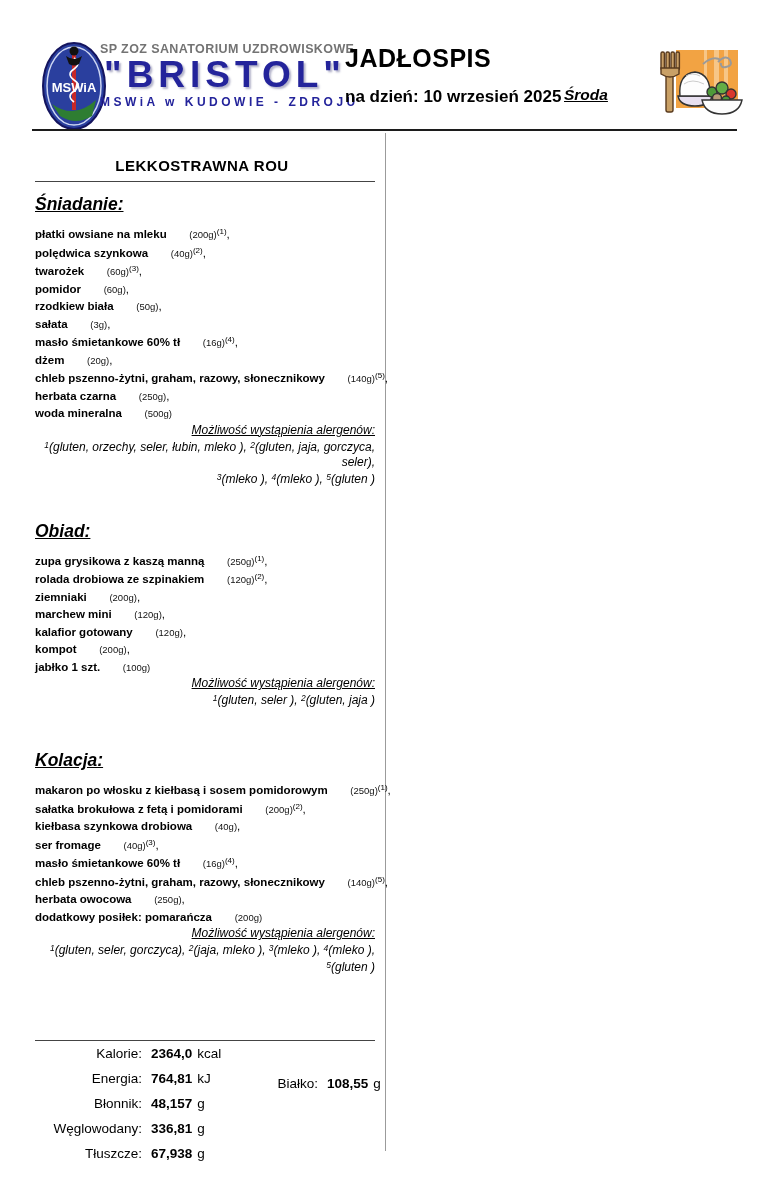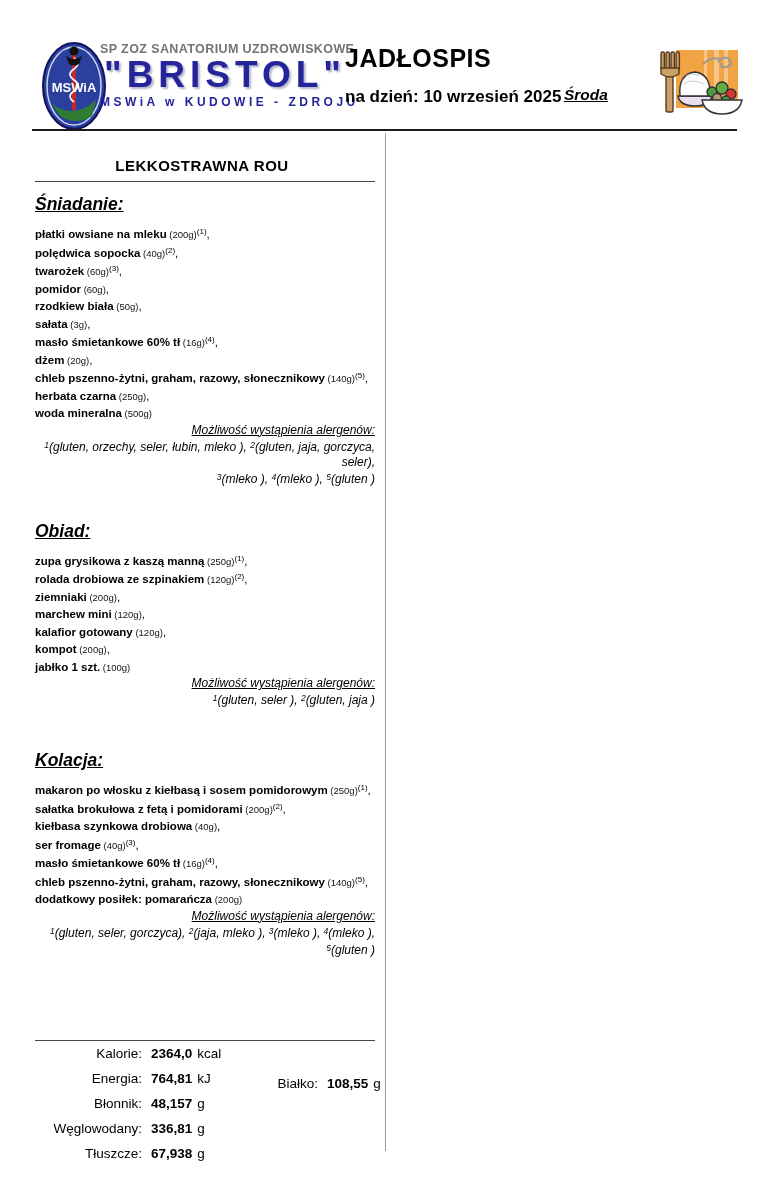--- a/index.html
+++ b/index.html
@@ -37,21 +37,21 @@
   .diet-title-rule { margin-top:7px; height:1px; background:#444; }
 
   .menu-section { }
   #sections > .menu-section:nth-child(1) { margin-top:12px; }
   #sections > .menu-section:nth-child(2) { margin-top:34px; }
   #sections > .menu-section:nth-child(3) { margin-top:42px; }
   .section-heading { font-weight:bold; font-style:italic; font-size:17.5px;
                      text-decoration:underline; margin-bottom:9px; }
   .item-line { line-height:15.5px; white-space:nowrap; }
   .item-name { font-weight:bold; font-size:11.5px; }
-  .item-weight { font-size:9.5px; color:#111; }
+  .item-weight { font-size:9.5px; color:#111;padding-left:20px; }
   .item-sup { font-size:8px; vertical-align:4px; }
   .item-tail { font-size:11.5px; }
   .allergen-title { margin-top:1px; text-align:right; font-style:italic; font-size:12px;
                     text-decoration:underline; line-height:15px; }
   .allergen-line { text-align:right; font-style:italic; font-size:12px; line-height:15px; }
   .allergen-line sup { font-size:8.5px; vertical-align:3px; font-style:italic; }
 
   
   .nutrition-rule { position:absolute; left:35px; top:1040px; width:340px; height:1px; background:#444; }
   .nutrition { position:absolute; left:18px; top:1046px; width:400px; }
@@ -127,21 +127,21 @@
   <div class="header-rule"></div>
   <div class="vdivider"></div>
 
   <main class="left-col">
     <h1 class="diet-title">LEKKOSTRAWNA ROU</h1>
     <div class="diet-title-rule"></div>
     <div id="sections">
         <section class="menu-section">
           <h2 class="section-heading">Śniadanie:</h2>
           <div class="item-line"><span class="item-name">płatki owsiane na mleku</span><span class="item-weight"> (200g)</span><sup class="item-sup">(1)</sup><span class="item-tail">,</span></div>
-          <div class="item-line"><span class="item-name">polędwica sopocka</span><span class="item-weight"> (40g)</span><sup class="item-sup">(2)</sup><span class="item-tail">,</span></div>
+          <div class="item-line"><span class="item-name">polędwica szynkowa</span><span class="item-weight"> (40g)</span><sup class="item-sup">(2)</sup><span class="item-tail">,</span></div>
           <div class="item-line"><span class="item-name">twarożek</span><span class="item-weight"> (60g)</span><sup class="item-sup">(3)</sup><span class="item-tail">,</span></div>
           <div class="item-line"><span class="item-name">pomidor</span><span class="item-weight"> (60g)</span><span class="item-tail">,</span></div>
           <div class="item-line"><span class="item-name">rzodkiew biała</span><span class="item-weight"> (50g)</span><span class="item-tail">,</span></div>
           <div class="item-line"><span class="item-name">sałata</span><span class="item-weight"> (3g)</span><span class="item-tail">,</span></div>
           <div class="item-line"><span class="item-name">masło śmietankowe 60% tł</span><span class="item-weight"> (16g)</span><sup class="item-sup">(4)</sup><span class="item-tail">,</span></div>
           <div class="item-line"><span class="item-name">dżem</span><span class="item-weight"> (20g)</span><span class="item-tail">,</span></div>
           <div class="item-line"><span class="item-name">chleb pszenno-żytni, graham, razowy, słonecznikowy</span><span class="item-weight"> (140g)</span><sup class="item-sup">(5)</sup><span class="item-tail">,</span></div>
           <div class="item-line"><span class="item-name">herbata czarna</span><span class="item-weight"> (250g)</span><span class="item-tail">,</span></div>
           <div class="item-line"><span class="item-name">woda mineralna</span><span class="item-weight"> (500g)</span></div>
           <div class="allergen-title">Możliwość wystąpienia alergenów:</div>
@@ -161,20 +161,21 @@
           <div class="allergen-line"><sup class="allergen-sup">1</sup>(gluten, seler ), <sup class="allergen-sup">2</sup>(gluten, jaja )</div>
         </section>
         <section class="menu-section">
           <h2 class="section-heading">Kolacja:</h2>
           <div class="item-line"><span class="item-name">makaron po włosku z kiełbasą i sosem pomidorowym</span><span class="item-weight"> (250g)</span><sup class="item-sup">(1)</sup><span class="item-tail">,</span></div>
           <div class="item-line"><span class="item-name">sałatka brokułowa z fetą i pomidorami</span><span class="item-weight"> (200g)</span><sup class="item-sup">(2)</sup><span class="item-tail">,</span></div>
           <div class="item-line"><span class="item-name">kiełbasa szynkowa drobiowa</span><span class="item-weight"> (40g)</span><span class="item-tail">,</span></div>
           <div class="item-line"><span class="item-name">ser fromage</span><span class="item-weight"> (40g)</span><sup class="item-sup">(3)</sup><span class="item-tail">,</span></div>
           <div class="item-line"><span class="item-name">masło śmietankowe 60% tł</span><span class="item-weight"> (16g)</span><sup class="item-sup">(4)</sup><span class="item-tail">,</span></div>
           <div class="item-line"><span class="item-name">chleb pszenno-żytni, graham, razowy, słonecznikowy</span><span class="item-weight"> (140g)</span><sup class="item-sup">(5)</sup><span class="item-tail">,</span></div>
+          <div class="item-line"><span class="item-name">herbata owocowa</span><span class="item-weight"> (250g)</span><span class="item-tail">,</span></div>
           <div class="item-line"><span class="item-name">dodatkowy posiłek: pomarańcza</span><span class="item-weight"> (200g)</span></div>
           <div class="allergen-title">Możliwość wystąpienia alergenów:</div>
           <div class="allergen-line"><sup class="allergen-sup">1</sup>(gluten, seler,  gorczyca), <sup class="allergen-sup">2</sup>(jaja, mleko ), <sup class="allergen-sup">3</sup>(mleko ), <sup class="allergen-sup">4</sup>(mleko ),</div>
           <div class="allergen-line"><sup class="allergen-sup">5</sup>(gluten  )</div>
         </section>
       </div>
   </main>
 
   <div class="nutrition-rule"></div>
   <div class="nutrition">

